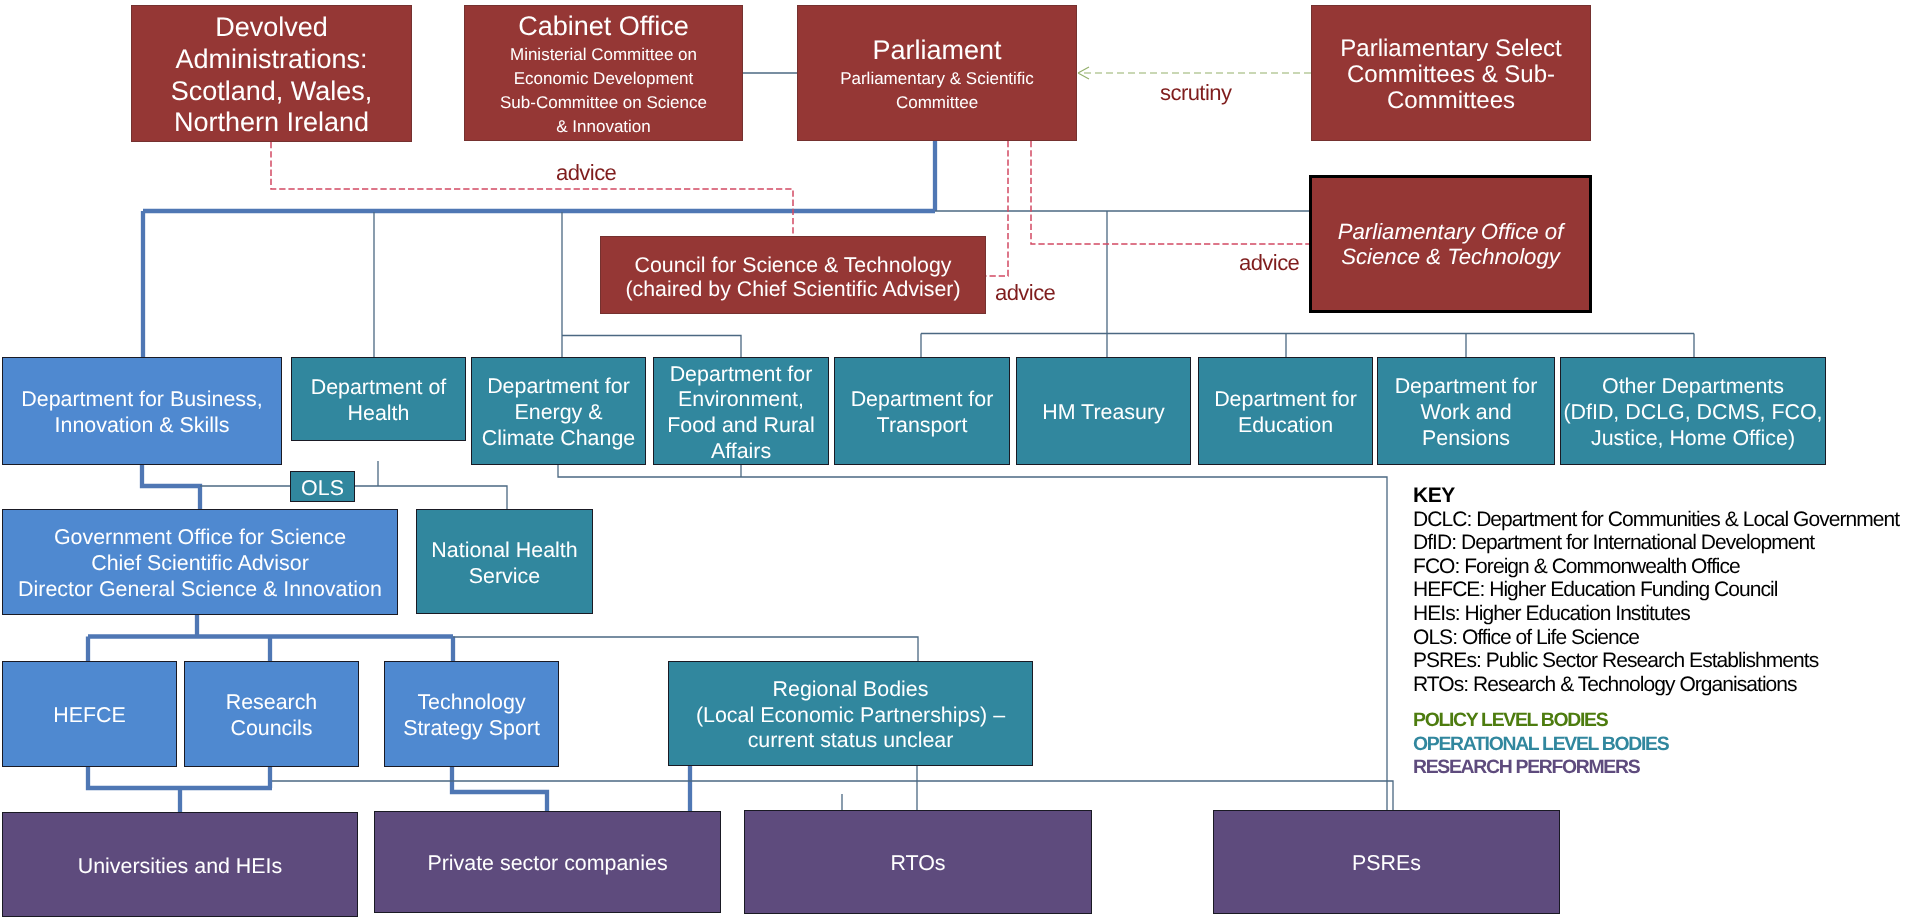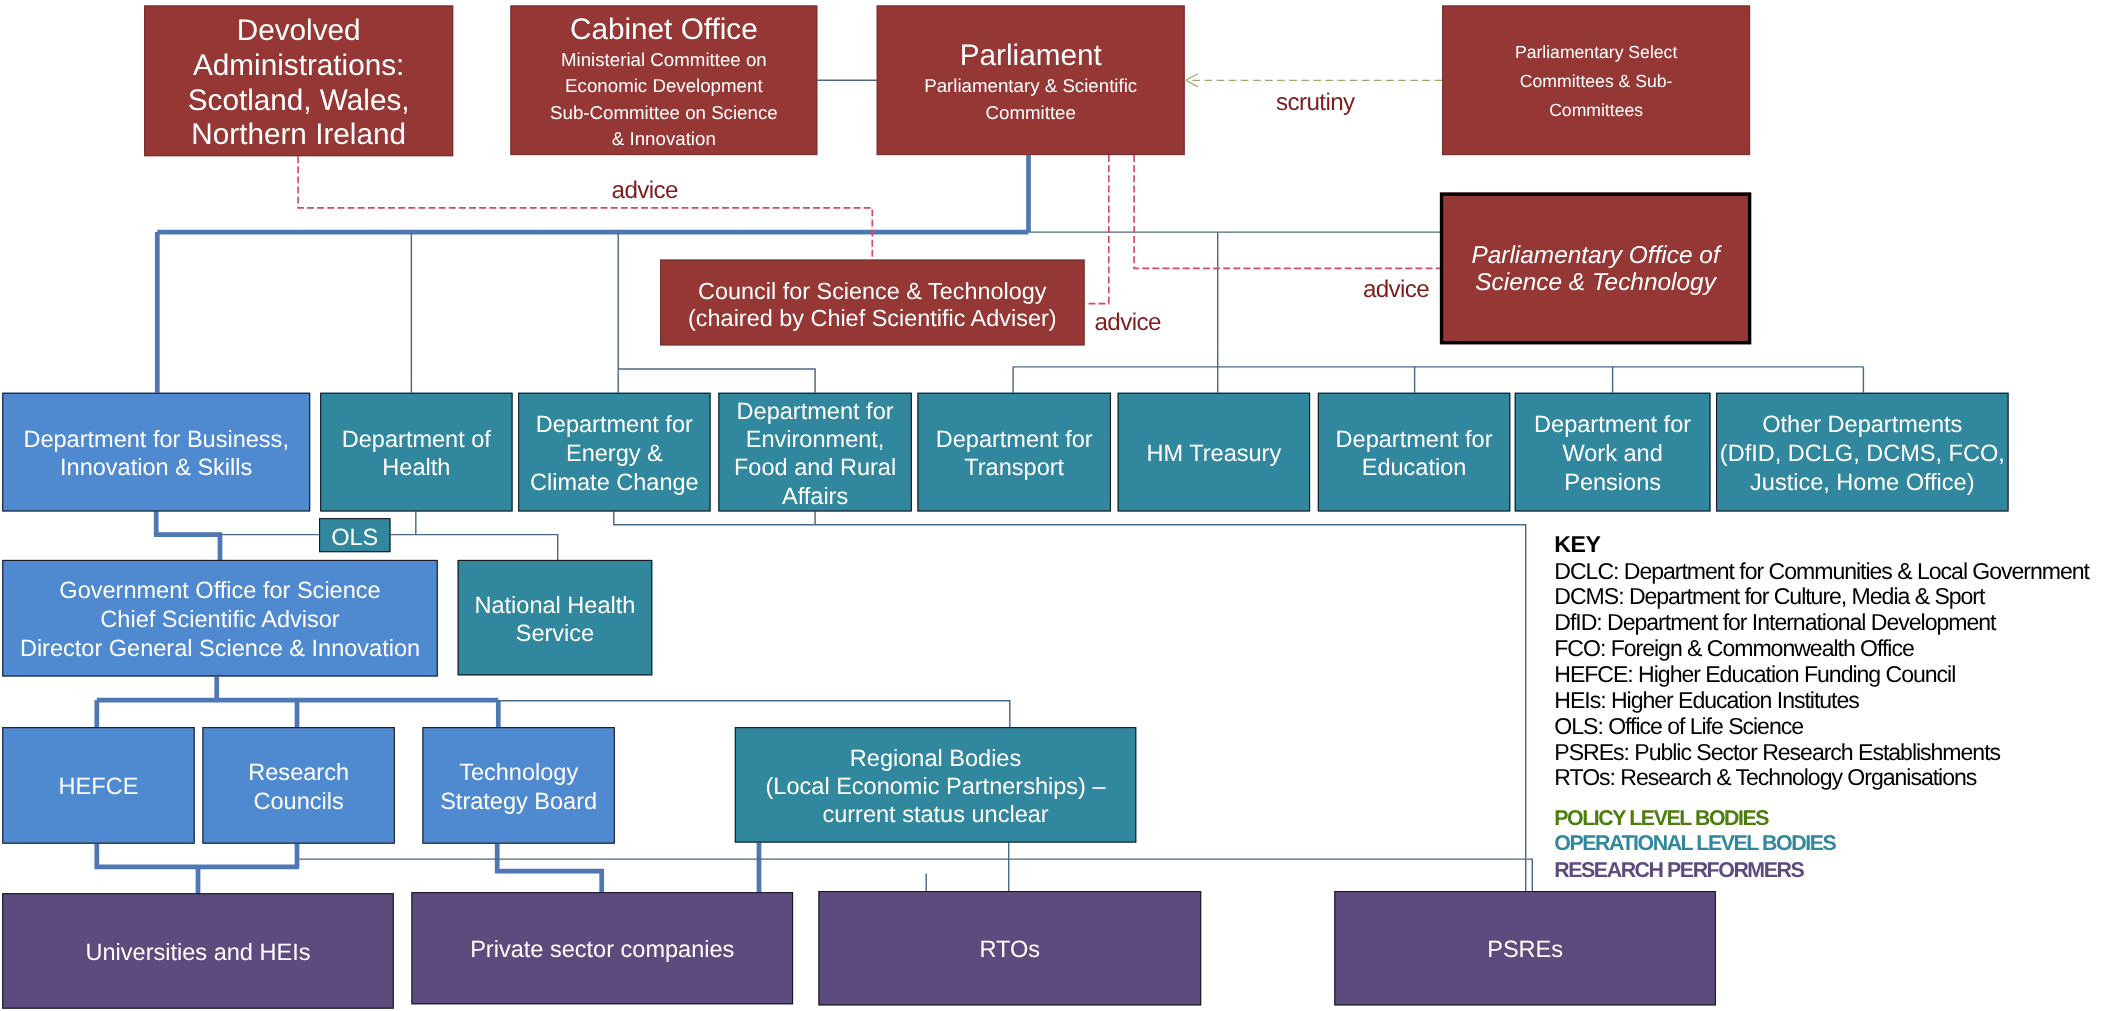--- a/index.html
+++ b/index.html
@@ -95,21 +95,21 @@
 <div class="box policy" style="left:797px;top:5px;width:280px;height:136px;">
   <div>
     <span class="ttl ln">Parliament</span>
     <span class="sub">
           <span class="ln">Parliamentary &amp; Scientific</span>
           <span class="ln">Committee</span>
         </span>
   </div>
 </div>
 <div class="box policy" style="left:1311px;top:5px;width:280px;height:136px;">
-  <div class="sub" style="font-size:16px;line-height:26px;">
+  <div class="sub" style="font-size:24px;line-height:26px;">
         <span class="ln">Parliamentary Select</span>
         <span class="ln">Committees &amp; Sub-</span>
         <span class="ln">Committees</span>
       </div>
 </div>
 <div class="box policy" style="left:600px;top:236px;width:386px;height:78px;">
   <div class="sub" style="font-size:21.3px;line-height:24.5px;">
         <span class="ln">Council for Science &amp; Technology</span>
         <span class="ln">(chaired by Chief Scientific Adviser)</span>
       </div>
@@ -119,21 +119,21 @@
         <span class="ln">Parliamentary Office of</span>
         <span class="ln">Science &amp; Technology</span>
       </div>
 </div>
 <div class="box deptblue" style="left:2px;top:357px;width:280px;height:108px;">
   <div>
         <span class="ln">Department for Business,</span>
         <span class="ln">Innovation &amp; Skills</span>
       </div>
 </div>
-<div class="box dept" style="left:291px;top:357px;width:175px;height:108px;">
+<div class="box dept" style="left:291px;top:357px;width:175px;height:84px;">
   <div>
         <span class="ln">Department of</span>
         <span class="ln">Health</span>
       </div>
 </div>
 <div class="box dept" style="left:471px;top:357px;width:175px;height:108px;">
   <div>
         <span class="ln">Department for</span>
         <span class="ln">Energy &amp;</span>
         <span class="ln">Climate Change</span>
@@ -203,21 +203,21 @@
 </div>
 <div class="box operblue" style="left:184px;top:661px;width:175px;height:106px;">
   <div>
         <span class="ln">Research</span>
         <span class="ln">Councils</span>
       </div>
 </div>
 <div class="box operblue" style="left:365px;top:661px;width:175px;height:106px;margin-left:19px;">
   <div>
         <span class="ln">Technology</span>
-        <span class="ln">Strategy Board</span>
+        <span class="ln">Strategy Sport</span>
       </div>
 </div>
 <div class="box oper" style="left:668px;top:661px;width:365px;height:105px;">
   <div>
         <span class="ln">Regional Bodies</span>
         <span class="ln">(Local Economic Partnerships) –</span>
         <span class="ln">current status unclear</span>
       </div>
 </div>
 <div class="box research" style="left:2px;top:812px;width:356px;height:105px;">
@@ -240,21 +240,20 @@
         <span class="ln">PSREs</span>
       </div>
 </div>
 <div class="elabel" style="left:556px;top:162px;">advice</div>
 <div class="elabel" style="left:1160px;top:82px;">scrutiny</div>
 <div class="elabel" style="left:1239px;top:252px;">advice</div>
 <div class="elabel" style="left:995px;top:282px;">advice</div>
 <div id="keybox">
 <div class="kh">KEY</div>
 <div class="ke">DCLC: Department for Communities &amp; Local Government</div>
-<div class="ke">DCMS: Department for Culture, Media &amp; Sport</div>
 <div class="ke">DfID: Department for International Development</div>
 <div class="ke">FCO: Foreign &amp; Commonwealth Office</div>
 <div class="ke">HEFCE: Higher Education Funding Council</div>
 <div class="ke">HEIs: Higher Education Institutes</div>
 <div class="ke">OLS: Office of Life Science</div>
 <div class="ke">PSREs: Public Sector Research Establishments</div>
 <div class="ke">RTOs: Research &amp; Technology Organisations</div>
 <div class="kgap"></div>
 <div class="kl" style="color:#4d7c0f;">POLICY LEVEL BODIES</div>
 <div class="kl" style="color:#31879E;">OPERATIONAL LEVEL BODIES</div>

